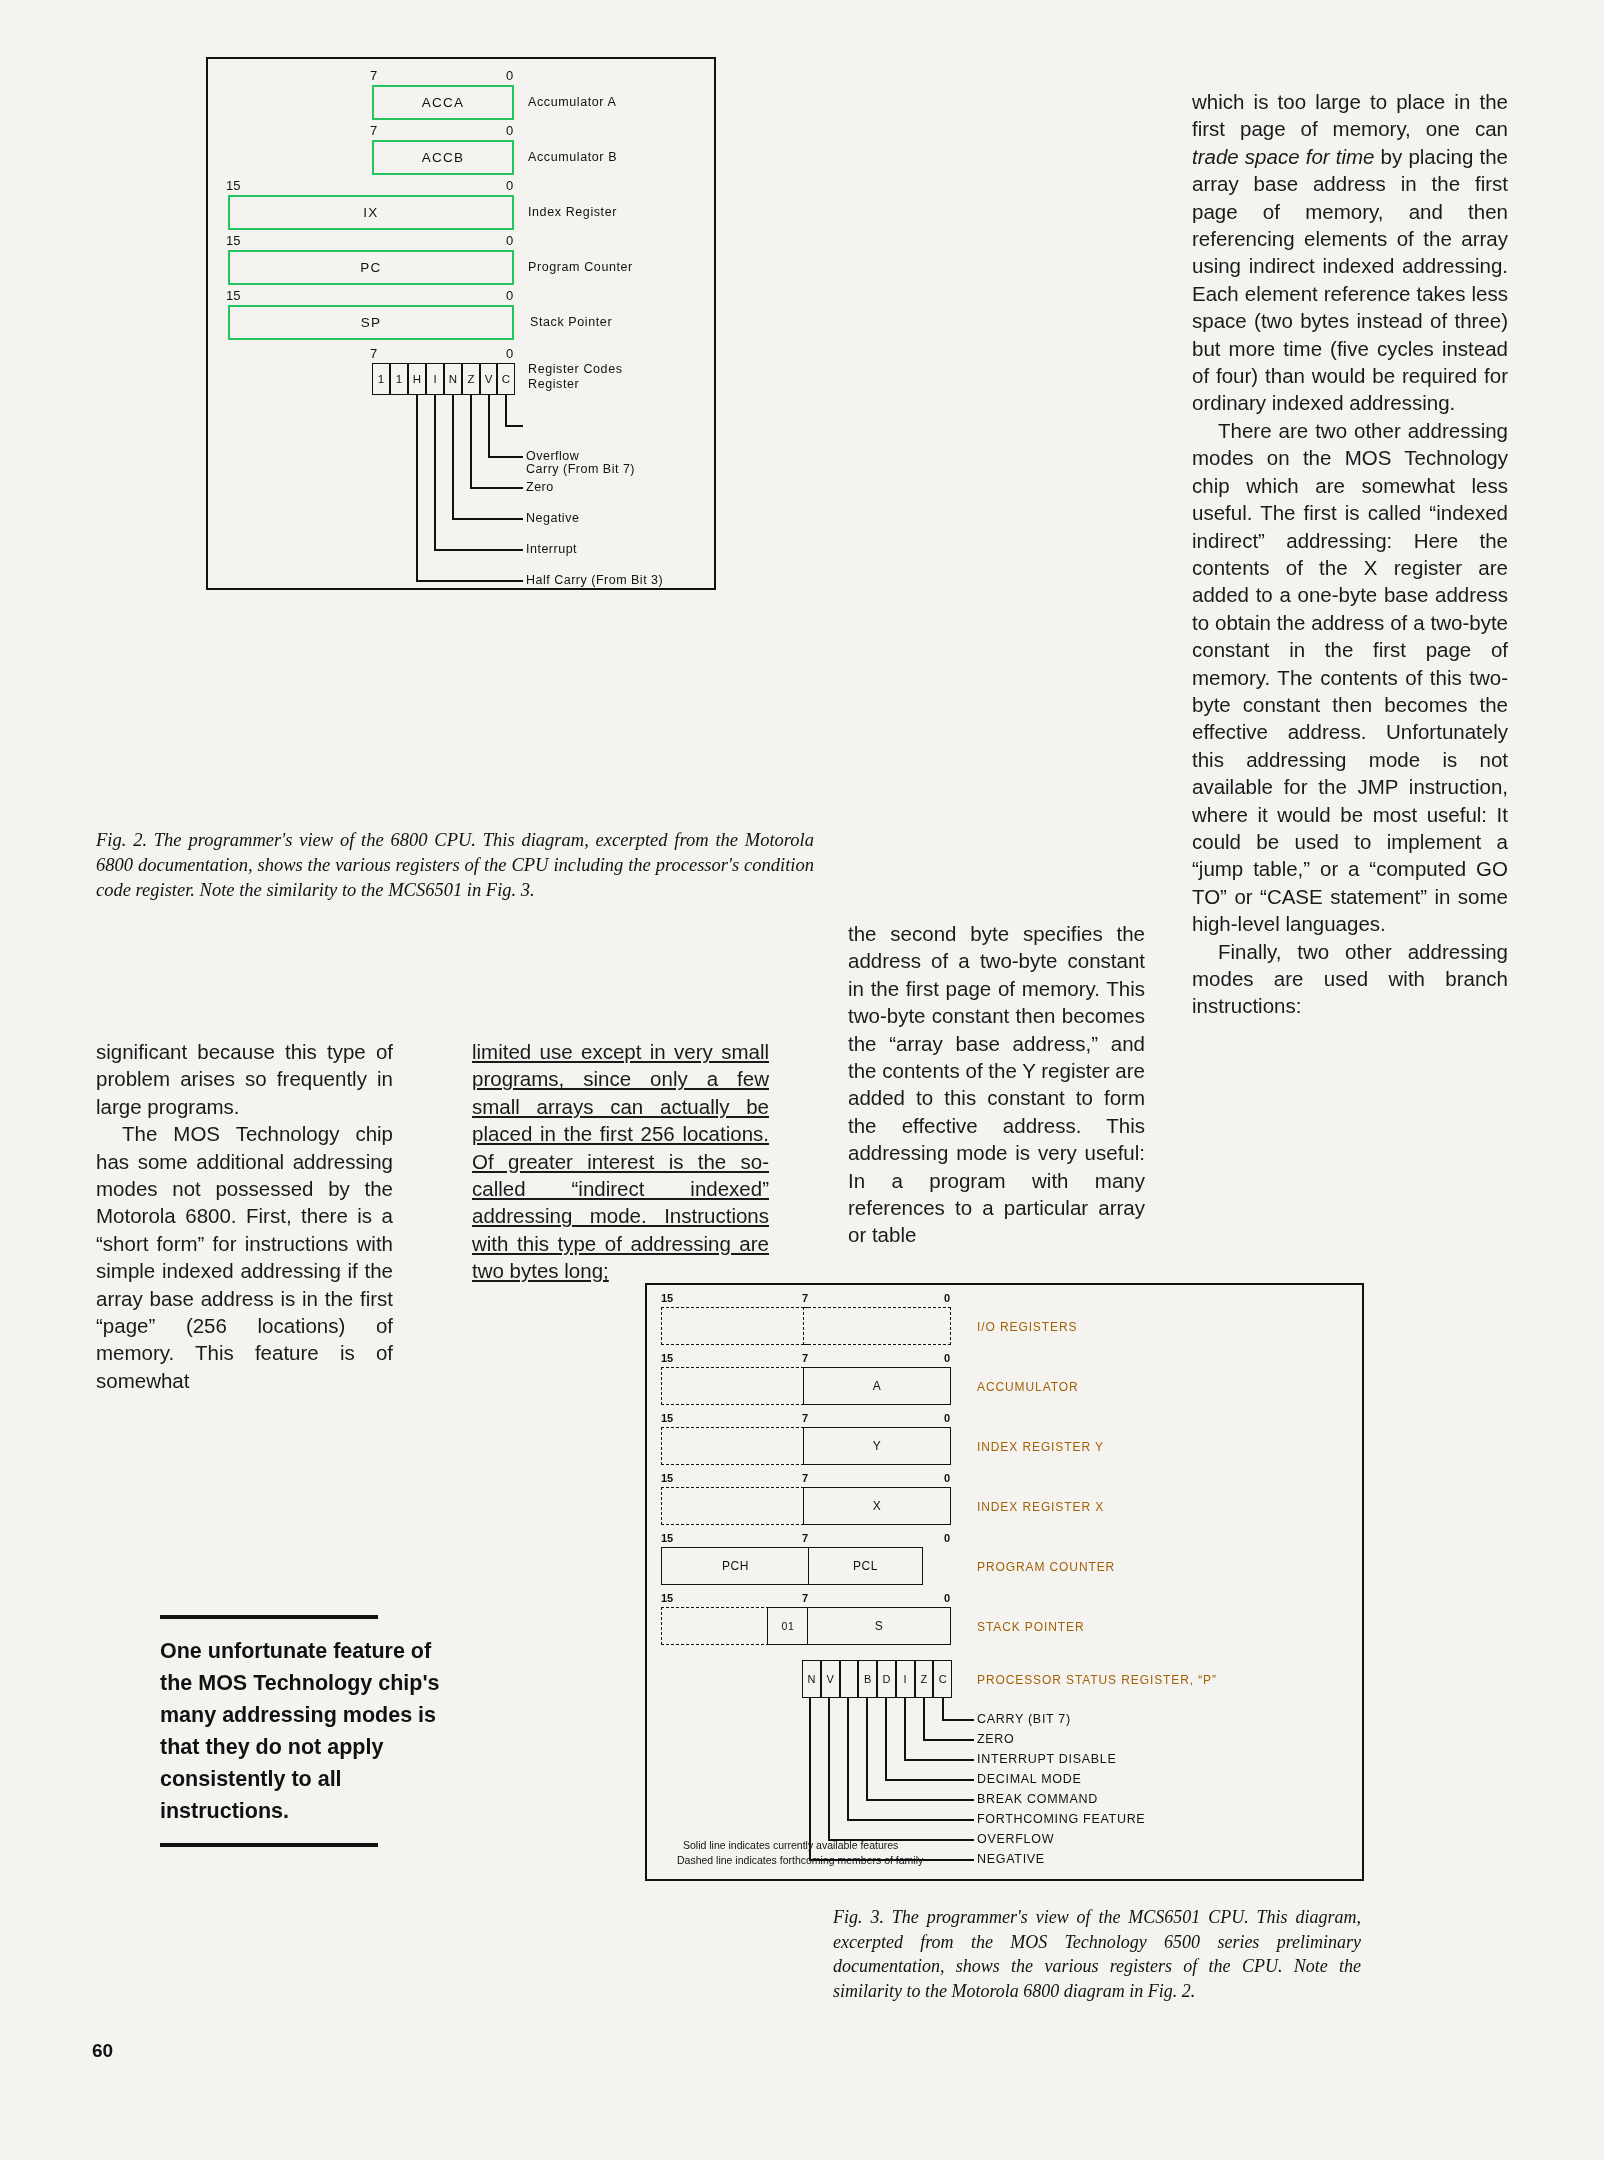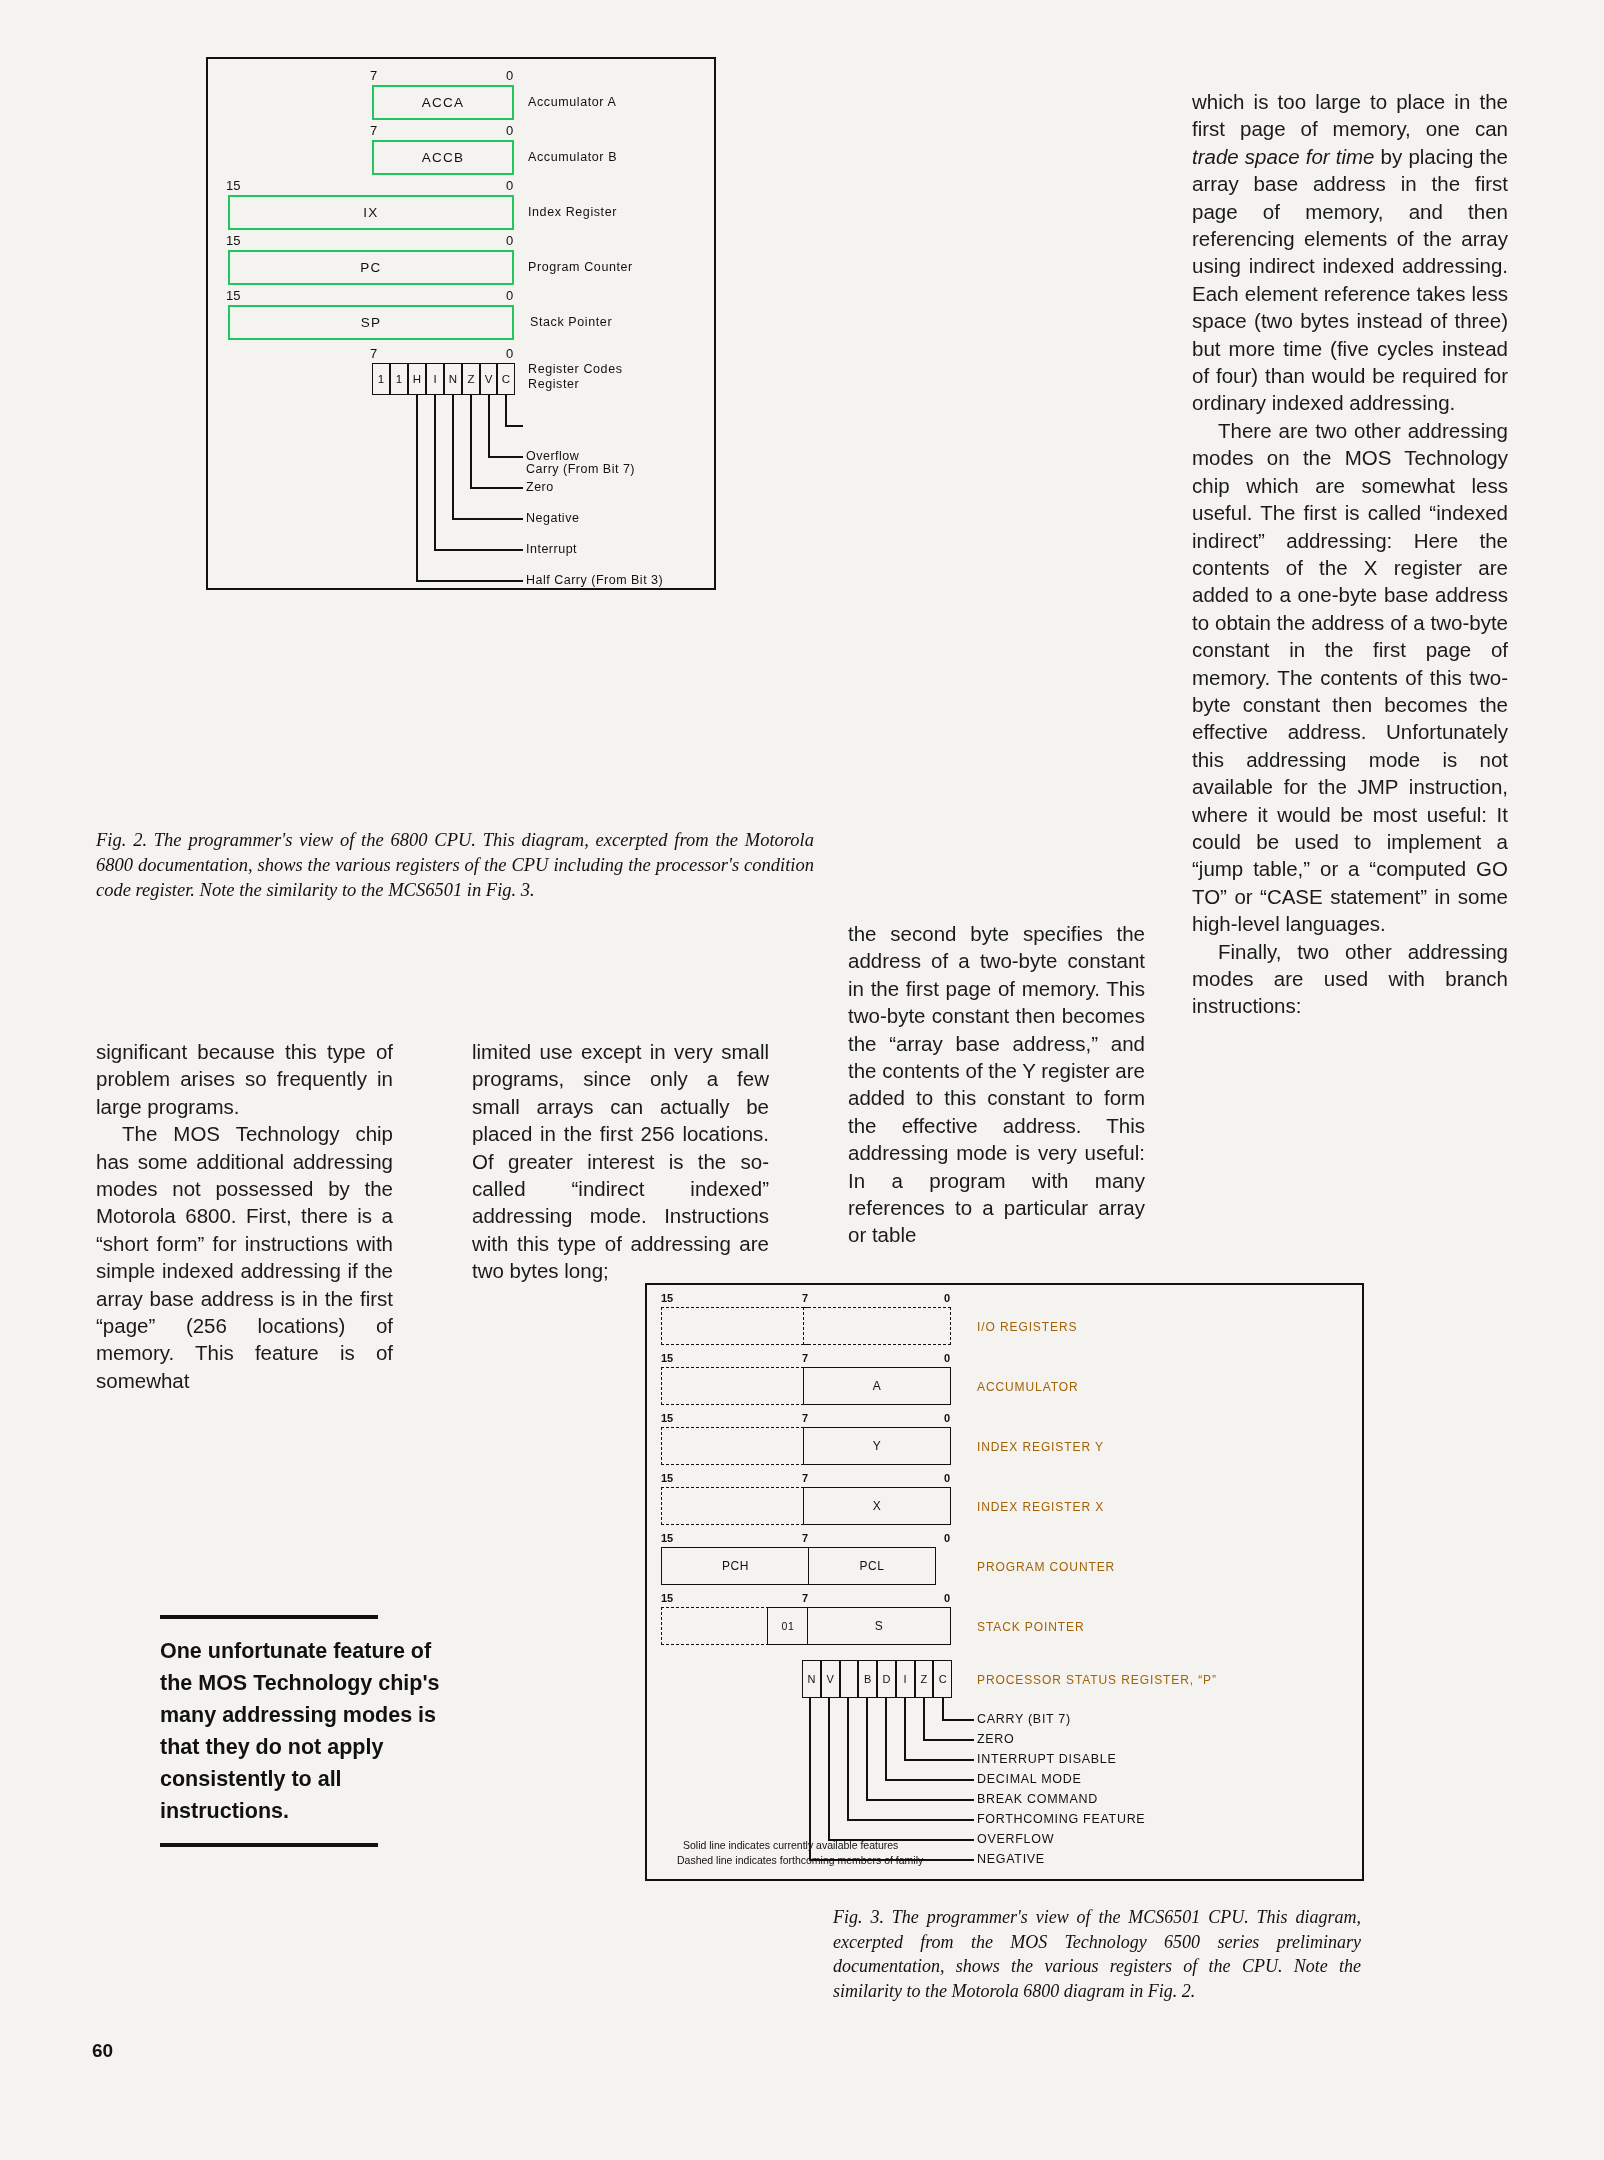--- a/index.html
+++ b/index.html
@@ -58,21 +58,21 @@
   
   #fig2cap{
     position:absolute;left:96px;top:828px;width:718px;
     font-family:"Liberation Serif", serif;
     font-style:italic;font-size:18.5px;line-height:25px;color:#111;
     text-align:justify;
   }
 
   
   #col1{position:absolute;left:96px;top:1030px;width:297px;}
-  #col2{position:absolute;left:472px;top:1030px;width:297px;}
+  #col2{position:absolute;left:472px;top:1030px;width:297px;text-decoration:underline;}
   #col3{position:absolute;left:848px;top:912px;width:297px;}
   #col4{position:absolute;left:1192px;top:80px;width:316px;}
 
   
   #pull{
     position:absolute;left:160px;top:1615px;width:288px;
   }
   #pull .rule{height:4px;background:#111;width:218px;}
   #pull .qt{
     font-size:21.5px;line-height:32px;font-weight:700;color:#111;
@@ -246,21 +246,21 @@
     <div class="f3-bit" style="left:155px;top:188px;">7</div>
     <div class="f3-bit" style="left:297px;top:188px;">0</div>
     <div class="f3-dash" style="left:14px;top:202px;width:148px;height:38px;border-right:none;"></div>
     <div class="f3-solid" style="left:156px;top:202px;width:148px;height:38px;">X</div>
     <div class="f3-lbl" style="left:330px;top:215px;">INDEX REGISTER X</div>
 
     <div class="f3-bit" style="left:14px;top:248px;">15</div>
     <div class="f3-bit" style="left:155px;top:248px;">7</div>
     <div class="f3-bit" style="left:297px;top:248px;">0</div>
     <div class="f3-solid" style="left:14px;top:262px;width:149px;height:38px;">PCH</div>
-    <div class="f3-solid" style="left:161px;top:262px;width:128px;height:38px;">PCL</div>
+    <div class="f3-solid" style="left:161px;top:262px;width:115px;height:38px;">PCL</div>
     <div class="f3-lbl" style="left:330px;top:275px;">PROGRAM COUNTER</div>
 
     <div class="f3-bit" style="left:14px;top:308px;">15</div>
     <div class="f3-bit" style="left:155px;top:308px;">7</div>
     <div class="f3-bit" style="left:297px;top:308px;">0</div>
     <div class="f3-dash" style="left:14px;top:322px;width:108px;height:38px;border-right:none;"></div>
     <div class="f3-solid" style="left:120px;top:322px;width:42px;height:38px;font-size:10.5px;">01</div>
     <div class="f3-solid" style="left:160px;top:322px;width:144px;height:38px;">S</div>
     <div class="f3-lbl" style="left:330px;top:335px;">STACK POINTER</div>
 

